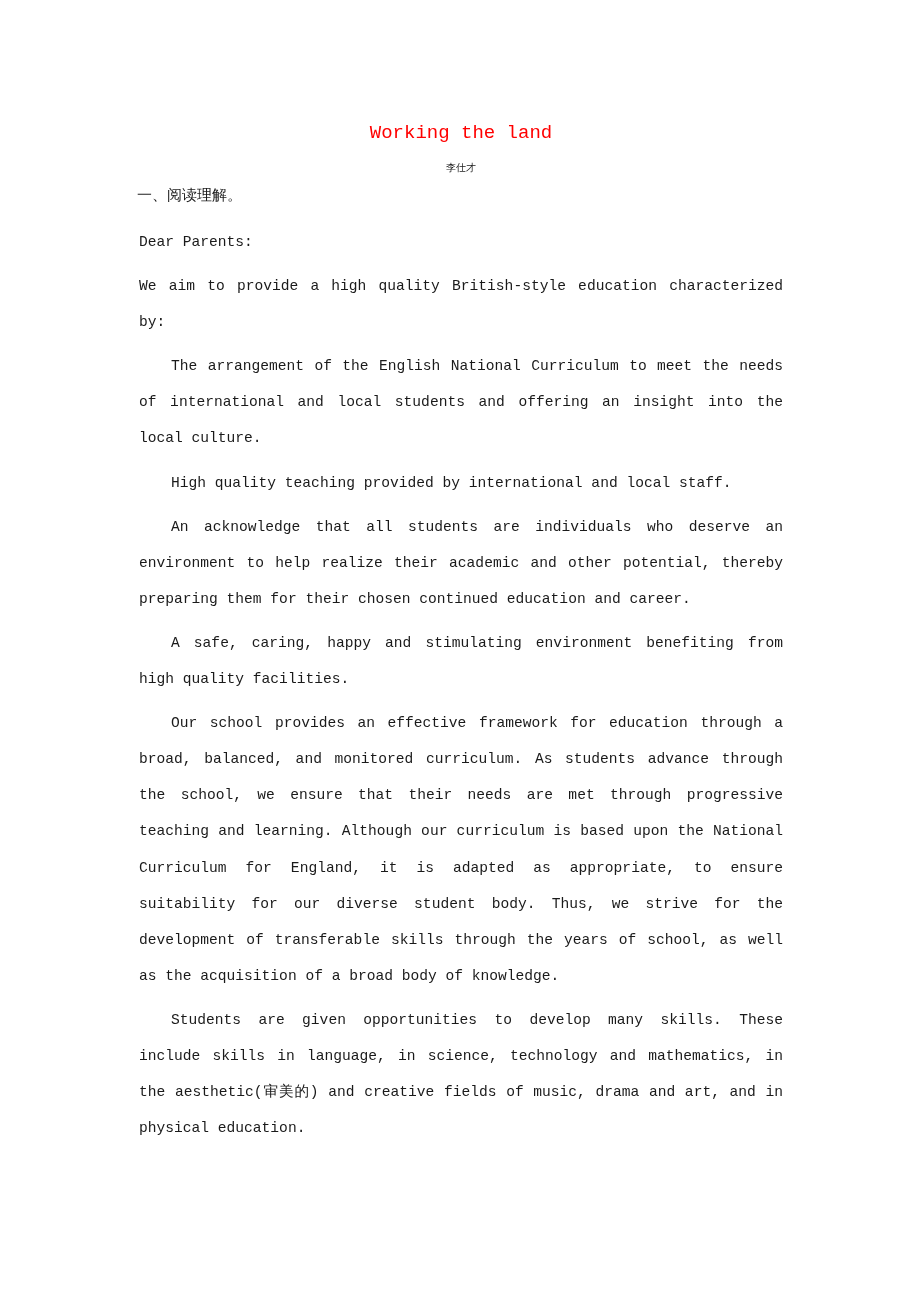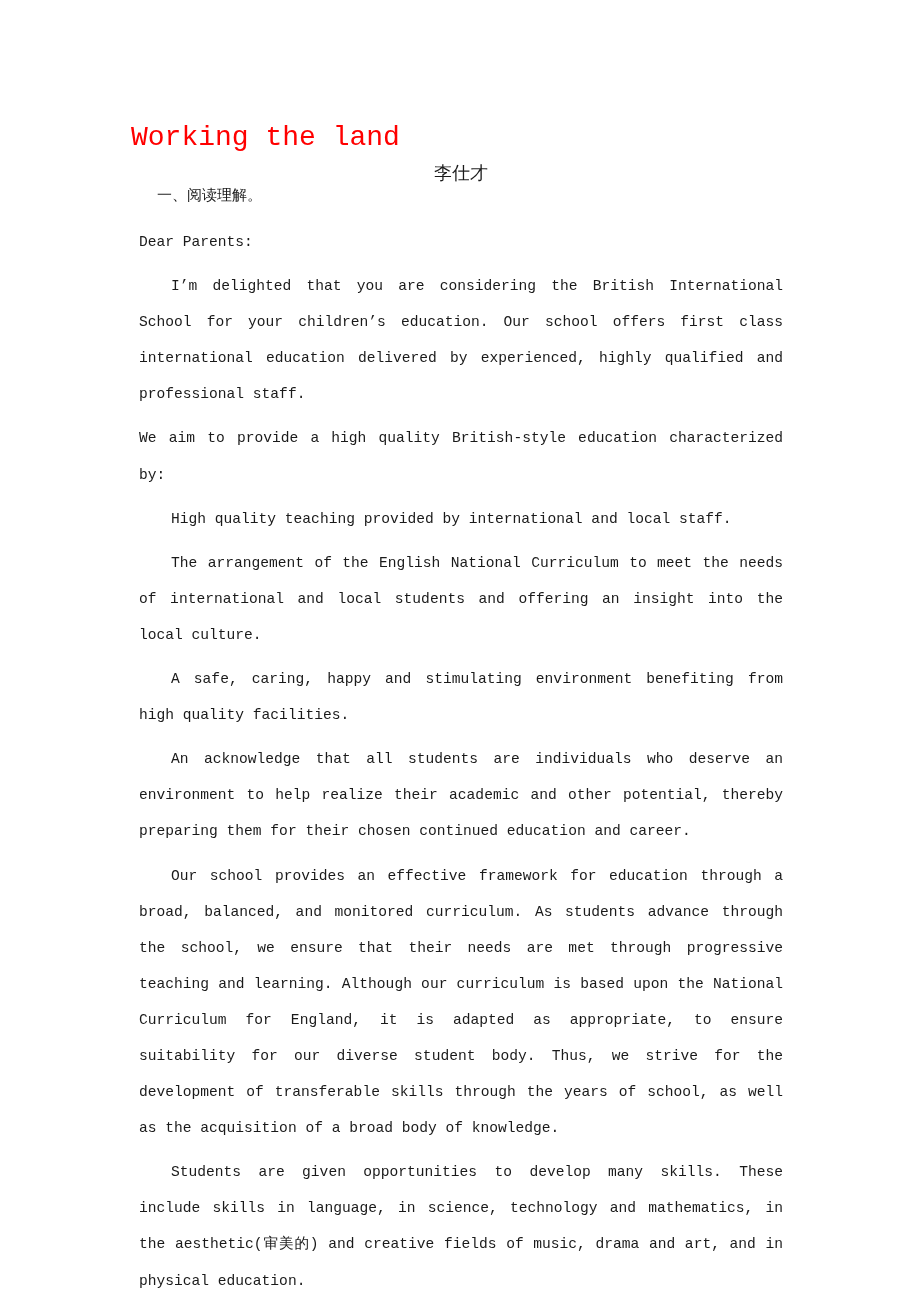--- a/index.html
+++ b/index.html
@@ -1,38 +1,37 @@
 <!DOCTYPE html>
 <html><head>
 <meta charset="utf-8">
 <style>
   html, body { margin:0; padding:0; background:#ffffff; }
   body { width:920px; height:1302px; position:relative; overflow:hidden;
          font-family: "Liberation Mono", "DejaVu Sans Mono", monospace; color:#1a1a1a; }
   .page { position:absolute; left:131px; top:0; width:660px; }
-  .title { position:absolute; left:0; width:660px; top:122px; text-align:left;
-           color:#ff0000; font-size:28px; font-family:"Liberation Mono","DejaVu Sans Mono",monospace; }
-  .author { position:absolute; left:0; width:660px; top:161px; text-align:center; font-size:18px;
+  .title { position:absolute; left:0; width:660px; top:122px; text-align:center;
+           color:#ff0000; font-size:19px; font-family:"Liberation Mono","DejaVu Sans Mono",monospace; }
+  .author { position:absolute; left:0; width:660px; top:161px; text-align:center; font-size:10px;
             font-family:Liberation Sans, sans-serif; }
-  .section { position:absolute; left:6px; top:186px; font-size:15px; font-family:"DejaVu Sans", sans-serif;margin-left:20px; }
+  .section { position:absolute; left:6px; top:186px; font-size:15px; font-family:"DejaVu Sans", sans-serif; }
   .body { position:absolute; left:0; top:216px; width:660px; font-size:14.6px; line-height:36.1px; }
   .body p { margin:8px; text-align:justify; }
   .ind { text-indent:32px; }
 </style>
 </head>
 <body>
 
 <div class="page">
   <div class="title">Working the land</div>
   <div class="author">李仕才</div>
   <div class="section">一、阅读理解。</div>
   <div class="body">
     <p>Dear Parents:</p>
-    <p class="ind">I’m delighted that you are considering the British International School for your children’s education. Our school offers first class international education delivered by experienced, highly qualified and professional staff.</p>
     <p>We aim to provide a high quality British-style education characterized by:</p>
+    <p class="ind">The arrangement of the English National Curriculum to meet the needs of international and local students and offering an insight into the local culture.</p>
     <p class="ind">High quality teaching provided by international and local staff.</p>
-    <p class="ind">The arrangement of the English National Curriculum to meet the needs of international and local students and offering an insight into the local culture.</p>
+    <p class="ind">An acknowledge that all students are individuals who deserve an environment to help realize their academic and other potential, thereby preparing them for their chosen continued education and career.</p>
     <p class="ind">A safe, caring, happy and stimulating environment benefiting from high quality facilities.</p>
-    <p class="ind">An acknowledge that all students are individuals who deserve an environment to help realize their academic and other potential, thereby preparing them for their chosen continued education and career.</p>
     <p class="ind">Our school provides an effective framework for education through a broad, balanced, and monitored curriculum. As students advance through the school, we ensure that their needs are met through progressive teaching and learning. Although our curriculum is based upon the National Curriculum for England, it is adapted as appropriate, to ensure suitability for our diverse student body. Thus, we strive for the development of transferable skills through the years of school, as well as the acquisition of a broad body of knowledge.</p>
     <p class="ind">Students are given opportunities to develop many skills. These include skills in language, in science, technology and mathematics, in the aesthetic(审美的) and creative fields of music, drama and art, and in physical education.</p>
   </div>
 </div>
 
 </body></html>

